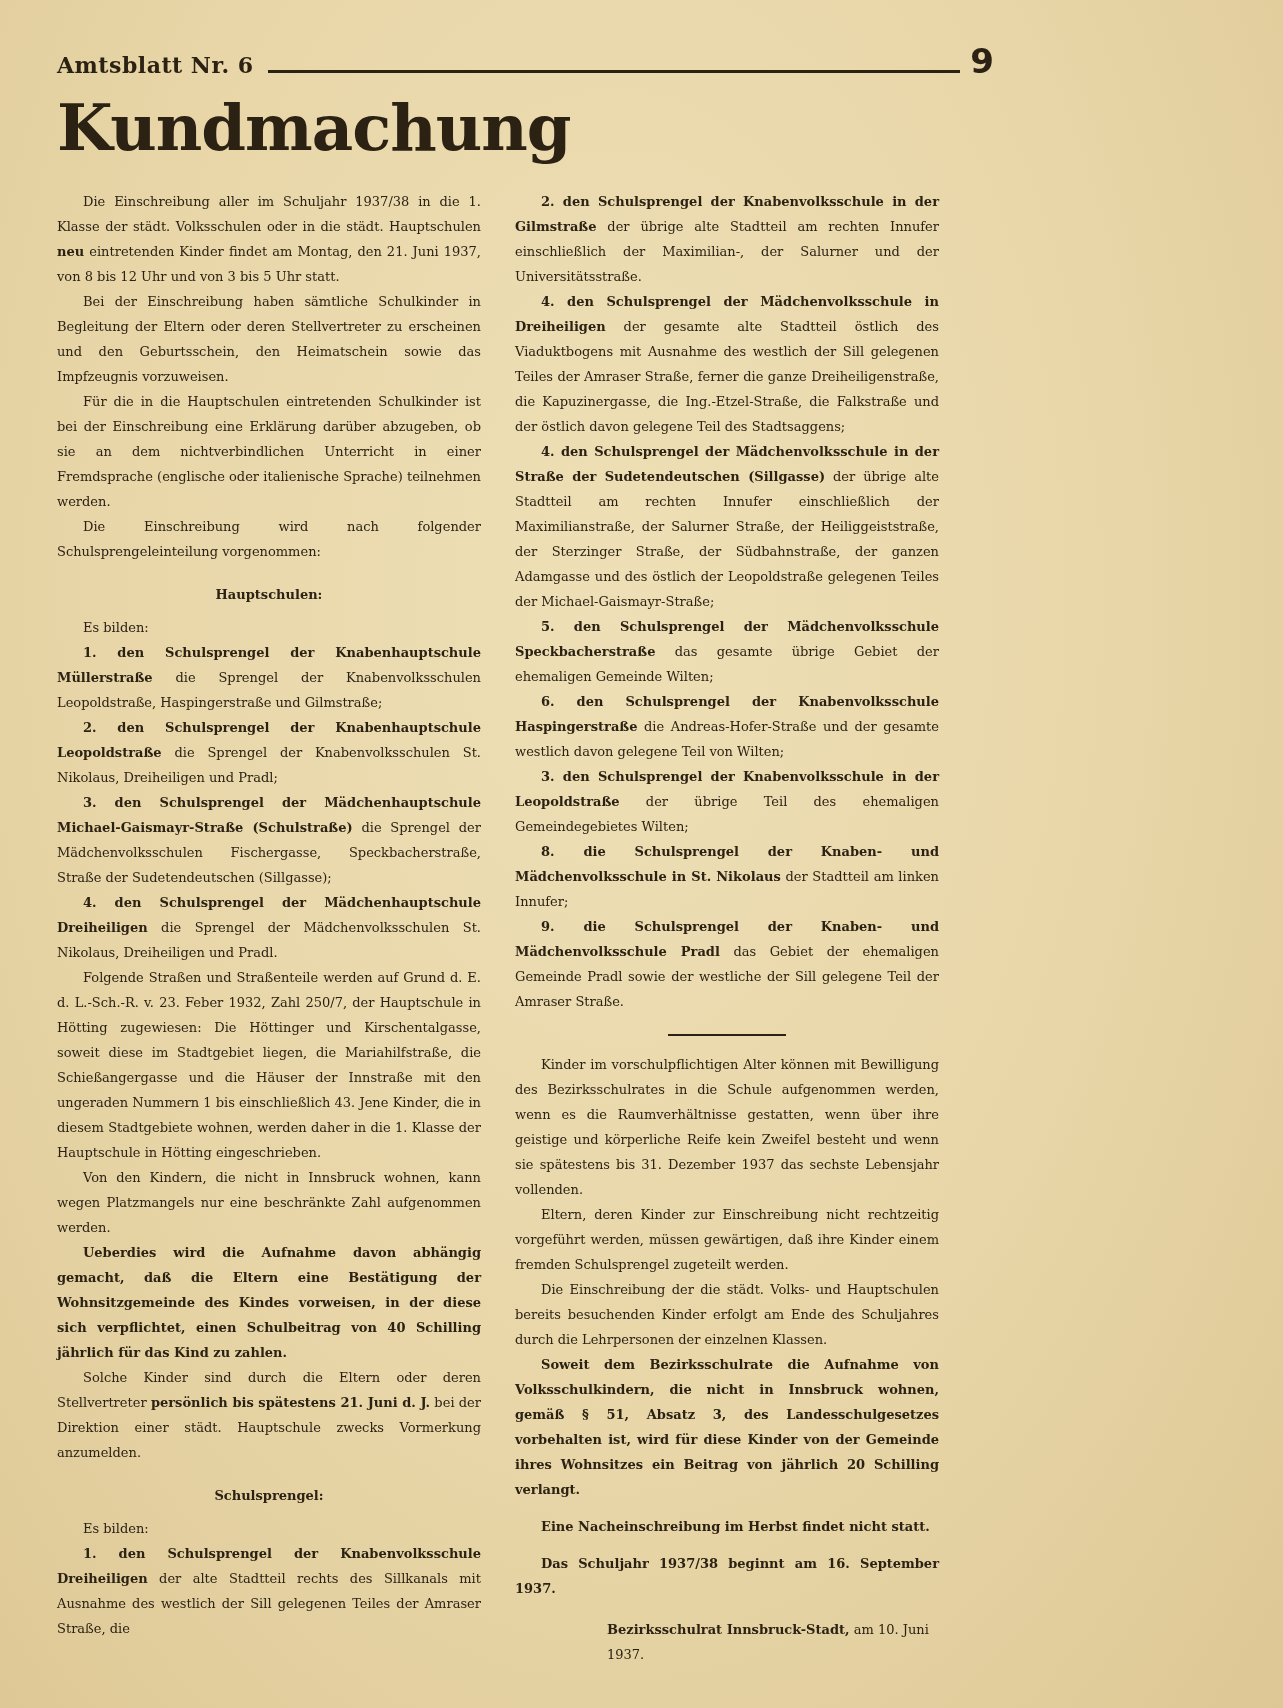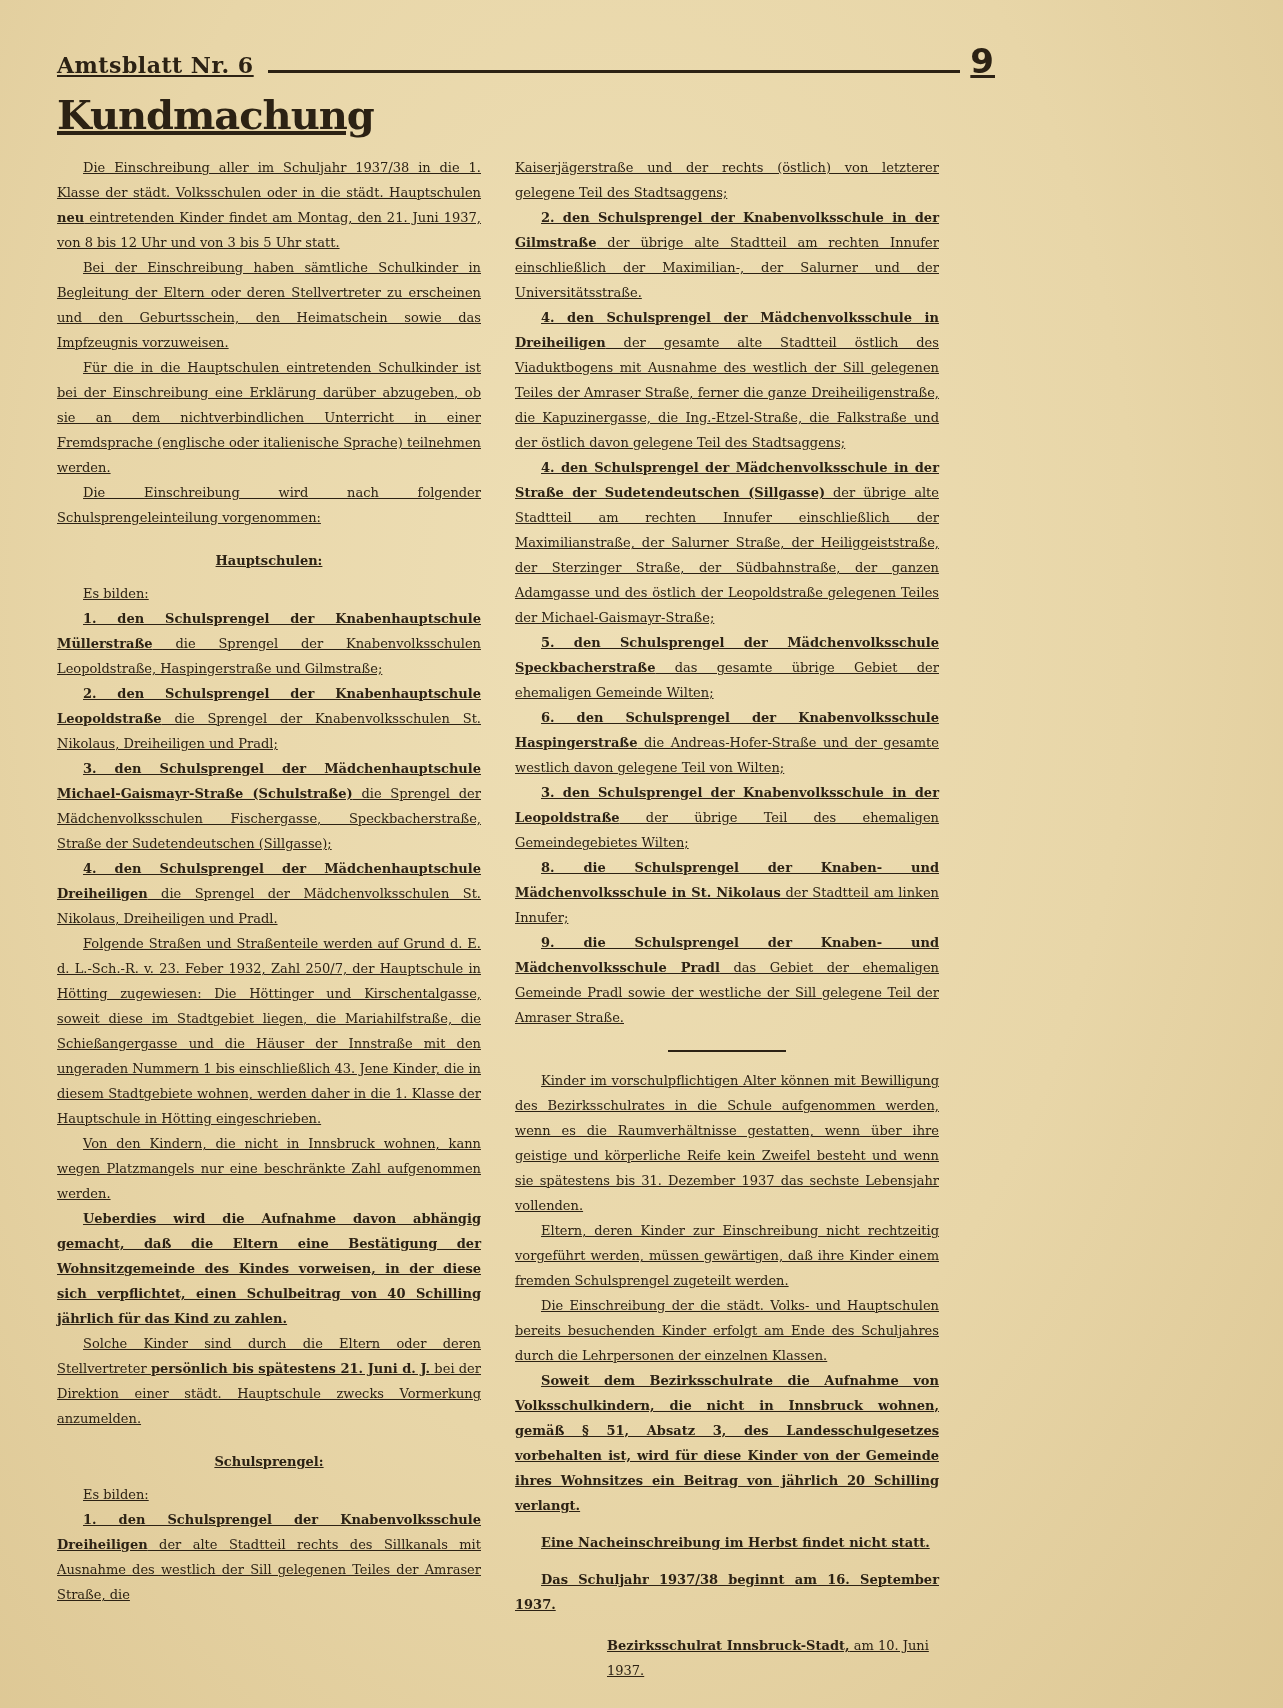--- a/index.html
+++ b/index.html
@@ -8,40 +8,39 @@
     font-family: "DejaVu Serif", "Liberation Serif", serif;
     color: #2c2214;
     background: radial-gradient(ellipse at 48% 35%, #eedfb6 0%, #e8d6a8 55%, #ddc794 100%);
     overflow: hidden;
   }
   .page {
     box-sizing: border-box;
     width: 1025px; height: 1708px;
     padding: 44px 30px 30px 57px;
     overflow: hidden;
-    text-decoration: underline;
   }
   
   .masthead-row { display: flex; align-items: flex-end; }
   .masthead {
     font-size: 22px; font-weight: bold; white-space: nowrap;
     letter-spacing: 0.5px;
   }
   .head-rule {
     flex: 1 1 auto; border-bottom: 3px solid #2c2214;
     margin: 0 10px 5px 14px;
   }
   .page-number {
     font-family: "DejaVu Sans", "Liberation Sans", sans-serif;
     font-size: 34px; font-weight: bold; line-height: 1;
     letter-spacing: 1px;
   }
   
   .doc-title {
-    font-size: 40px; font-weight: bold; margin: 16px 0 19px 0;
+    font-size: 64px; font-weight: bold; margin: 16px 0 28px 0;
     letter-spacing: -1px; line-height: 1.05;
   }
   
   .columns { display: flex; gap: 34px; margin-right: 56px; }
   .col { flex: 1 1 0; min-width: 0; }
   
   .col p { margin: 0; font-size: 13px; line-height: 25px; text-align: justify; }
   .para, .item { text-indent: 26px; }
   .noindent { text-indent: 0; }
   .heading {
@@ -83,21 +82,20 @@
         <p class="item"><b>4. den Schulsprengel der Mädchenhauptschule Dreiheiligen</b><span> die Sprengel der Mädchenvolksschulen St. Nikolaus, Dreiheiligen und Pradl.</span></p>
         <p class="para"><span>Folgende Straßen und Straßenteile werden auf Grund d. E. d. L.-Sch.-R. v. 23. Feber 1932, Zahl 250/7, der Hauptschule in Hötting zugewiesen: Die Höttinger und Kirschentalgasse, soweit diese im Stadtgebiet liegen, die Mariahilfstraße, die Schießangergasse und die Häuser der Innstraße mit den ungeraden Nummern 1 bis einschließlich 43. Jene Kinder, die in diesem Stadtgebiete wohnen, werden daher in die 1. Klasse der Hauptschule in Hötting eingeschrieben.</span></p>
         <p class="para"><span>Von den Kindern, die nicht in Innsbruck wohnen, kann wegen Platzmangels nur eine beschränkte Zahl aufgenommen werden.</span></p>
         <p class="para"><b>Ueberdies wird die Aufnahme davon abhängig gemacht, daß die Eltern eine Bestätigung der Wohnsitzgemeinde des Kindes vorweisen, in der diese sich verpflichtet, einen Schulbeitrag von 40 Schilling jährlich für das Kind zu zahlen.</b></p>
         <p class="para"><span>Solche Kinder sind durch die Eltern oder deren Stellvertreter </span><b>persönlich bis spätestens 21. Juni d. J.</b><span> bei der Direktion einer städt. Hauptschule zwecks Vormerkung anzumelden.</span></p>
         <p class="heading"><b>Schulsprengel:</b></p>
         <p class="para"><span>Es bilden:</span></p>
         <p class="item"><b>1. den Schulsprengel der Knabenvolksschule Dreiheiligen</b><span> der alte Stadtteil rechts des Sillkanals mit Ausnahme des westlich der Sill gelegenen Teiles der Amraser Straße, die</span></p>
       </div>
     <div class="col">
-        <p class="para noindent"><span>Kaiserjägerstraße und der rechts (östlich) von letzterer gelegene Teil des Stadtsaggens;</span></p>
         <p class="item"><b>2. den Schulsprengel der Knabenvolksschule in der Gilmstraße</b><span> der übrige alte Stadtteil am rechten Innufer einschließlich der Maximilian-, der Salurner und der Universitätsstraße.</span></p>
         <p class="item"><b>4. den Schulsprengel der Mädchenvolksschule in Dreiheiligen</b><span> der gesamte alte Stadtteil östlich des Viaduktbogens mit Ausnahme des westlich der Sill gelegenen Teiles der Amraser Straße, ferner die ganze Dreiheiligenstraße, die Kapuzinergasse, die Ing.-Etzel-Straße, die Falkstraße und der östlich davon gelegene Teil des Stadtsaggens;</span></p>
         <p class="item"><b>4. den Schulsprengel der Mädchenvolksschule in der Straße der Sudetendeutschen (Sillgasse)</b><span> der übrige alte Stadtteil am rechten Innufer einschließlich der Maximilianstraße, der Salurner Straße, der Heiliggeiststraße, der Sterzinger Straße, der Südbahnstraße, der ganzen Adamgasse und des östlich der Leopoldstraße gelegenen Teiles der Michael-Gaismayr-Straße;</span></p>
         <p class="item"><b>5. den Schulsprengel der Mädchenvolksschule Speckbacherstraße</b><span> das gesamte übrige Gebiet der ehemaligen Gemeinde Wilten;</span></p>
         <p class="item"><b>6. den Schulsprengel der Knabenvolksschule Haspingerstraße</b><span> die Andreas-Hofer-Straße und der gesamte westlich davon gelegene Teil von Wilten;</span></p>
         <p class="item"><b>3. den Schulsprengel der Knabenvolksschule in der Leopoldstraße</b><span> der übrige Teil des ehemaligen Gemeindegebietes Wilten;</span></p>
         <p class="item"><b>8. die Schulsprengel der Knaben- und Mädchenvolksschule in St. Nikolaus</b><span> der Stadtteil am linken Innufer;</span></p>
         <p class="item"><b>9. die Schulsprengel der Knaben- und Mädchenvolksschule Pradl</b><span> das Gebiet der ehemaligen Gemeinde Pradl sowie der westliche der Sill gelegene Teil der Amraser Straße.</span></p>
         <div class="rule-block"></div>
         <p class="para"><span>Kinder im vorschulpflichtigen Alter können mit Bewilligung des Bezirksschulrates in die Schule aufgenommen werden, wenn es die Raumverhältnisse gestatten, wenn über ihre geistige und körperliche Reife kein Zweifel besteht und wenn sie spätestens bis 31. Dezember 1937 das sechste Lebensjahr vollenden.</span></p>

